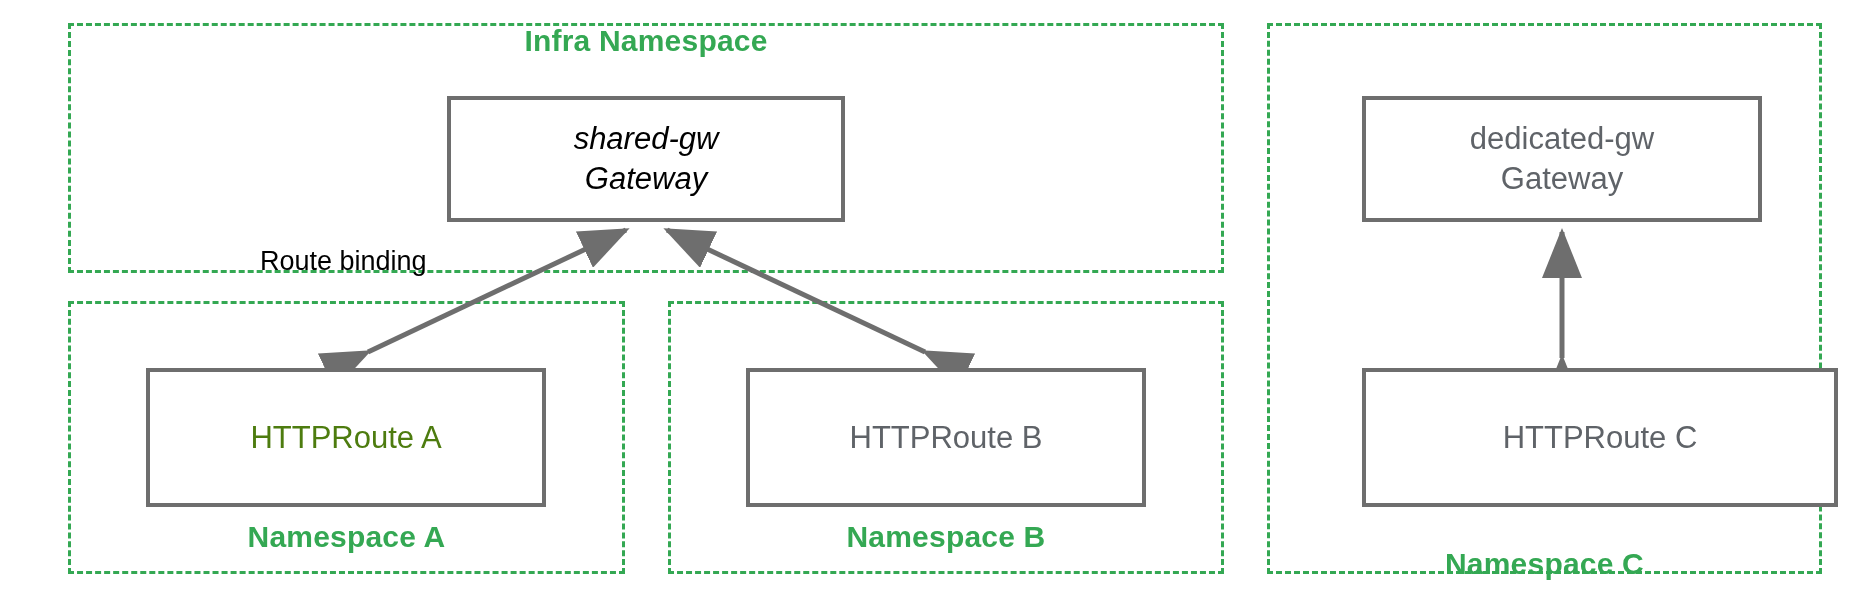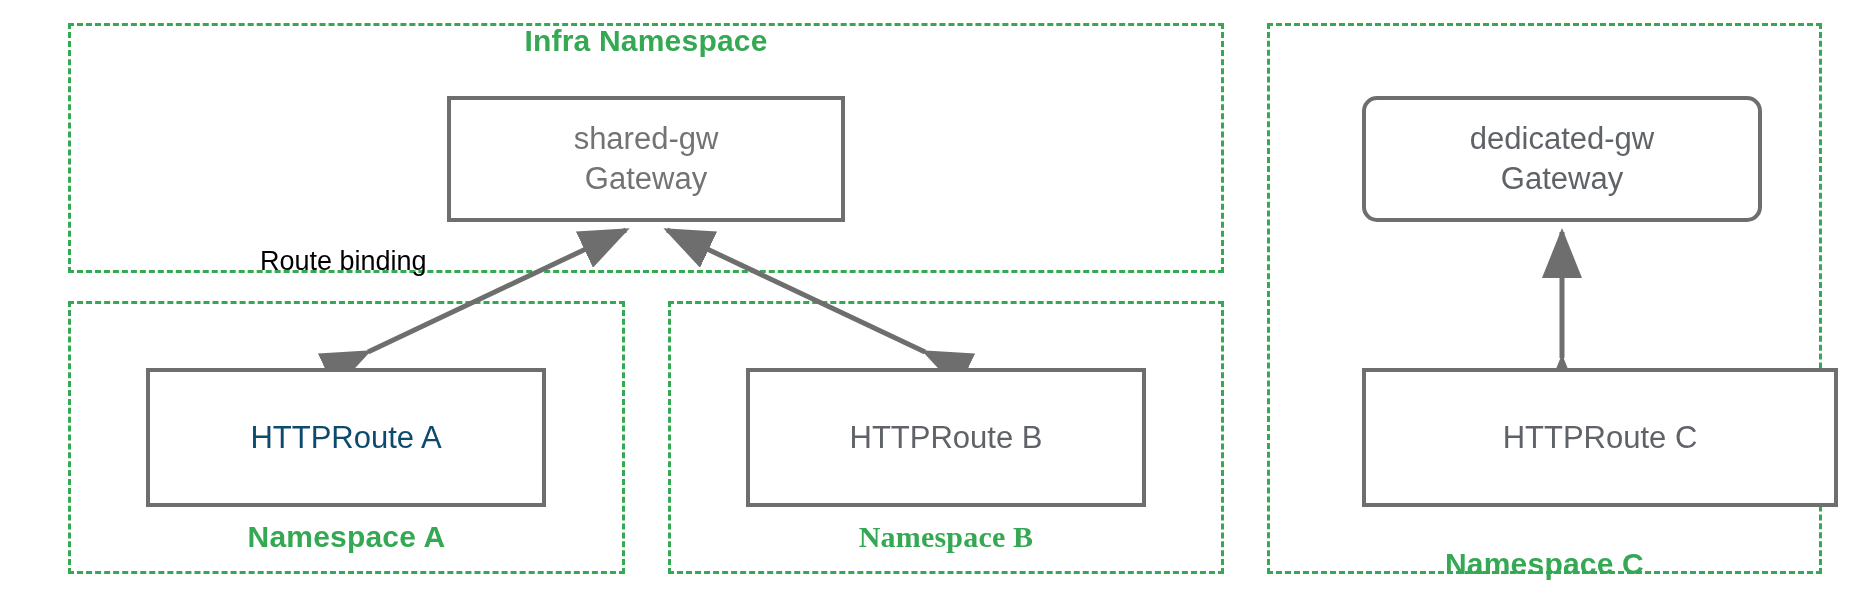--- a/index.html
+++ b/index.html
@@ -79,53 +79,53 @@
   <div class="ns" style="left: 68px; top: 301px; width: 557px; height: 273px; border-color: rgb(52, 168, 83);"></div>
 
   <div class="ns" style="left: 668px; top: 301px; width: 556px; height: 273px; border-color: rgb(52, 168, 83);"></div>
 
   <div class="ns" style="left: 1267px; top: 23px; width: 555px; height: 551px; border-color: rgb(52, 168, 83);"></div>
 
   <div class="ns-label" style="left: 68px; top: 24px; width: 1156px; color: rgb(52, 168, 83);">Infra Namespace</div>
 
   <div class="ns-label" style="left: 68px; top: 520px; width: 557px; color: rgb(52, 168, 83);">Namespace A</div>
 
-  <div class="ns-label" style="left: 668px; top: 520px; width: 556px; color: rgb(52, 168, 83); font-family: Liberation Serif, serif;">Namespace B</div>
+  <div class="ns-label" style="left: 668px; top: 520px; width: 556px; color: rgb(52, 168, 83);">Namespace B</div>
 
   <div class="ns-label" style="left: 1267px; top: 520px; width: 555px; color: rgb(52, 168, 83); margin-top: 27px;">Namespace C</div>
 
   <svg id="arrows" viewBox="0 0 1860 600" xmlns="http://www.w3.org/2000/svg">
     <defs>
       <marker id="ah" markerWidth="10" markerHeight="8" refX="9.2" refY="4" orient="auto" markerUnits="strokeWidth">
         <path d="M0,0 L10,4 L0,8 z" fill="#6e6e6e"></path>
       </marker>
     </defs>
 
     <line x1="368" y1="352" x2="626" y2="230" stroke="#6e6e6e" stroke-width="5" marker-start="url(#ah)" marker-end="url(#ah)"></line>
 
     <line x1="925" y1="352" x2="667" y2="230" stroke="#6e6e6e" stroke-width="5" marker-start="url(#ah)" marker-end="url(#ah)"></line>
 
     <line x1="1562" y1="358" x2="1562" y2="232" stroke="#6e6e6e" stroke-width="5" marker-start="url(#ah)" marker-end="url(#ah)"></line>
   </svg>
 
-  <div class="node" style="left: 447px; top: 96px; width: 398px; height: 126px; border-color: rgb(110, 110, 110); color: #737373;">
+  <div class="node" style="left: 447px; top: 96px; width: 398px; height: 126px; border-color: rgb(110, 110, 110); color: #000000; font-style: italic;">
     <div>
       <span>shared-gw</span>
       <span>Gateway</span>
     </div>
   </div>
 
-  <div class="node" style="top: 96px; width: 400px; height: 126px; left: 1362px; border-color: rgb(110, 110, 110); color: rgb(95, 99, 104); border-radius: 15px;">
+  <div class="node" style="top: 96px; width: 400px; height: 126px; left: 1362px; border-color: rgb(110, 110, 110); color: rgb(95, 99, 104);">
     <div>
       <span>dedicated-gw</span>
       <span>Gateway</span>
     </div>
   </div>
 
-  <div class="node" style="left: 146px; top: 368px; width: 400px; height: 139px; border-color: rgb(110, 110, 110); color: #0c4a6e;">
+  <div class="node" style="left: 146px; top: 368px; width: 400px; height: 139px; border-color: rgb(110, 110, 110); color: #4d7c0f;">
     <div>
       <span>HTTPRoute A</span>
     </div>
   </div>
 
   <div class="node" style="left: 746px; top: 368px; width: 400px; height: 139px; border-color: rgb(110, 110, 110); color: rgb(95, 99, 104);">
     <div>
       <span>HTTPRoute B</span>
     </div>
   </div>

